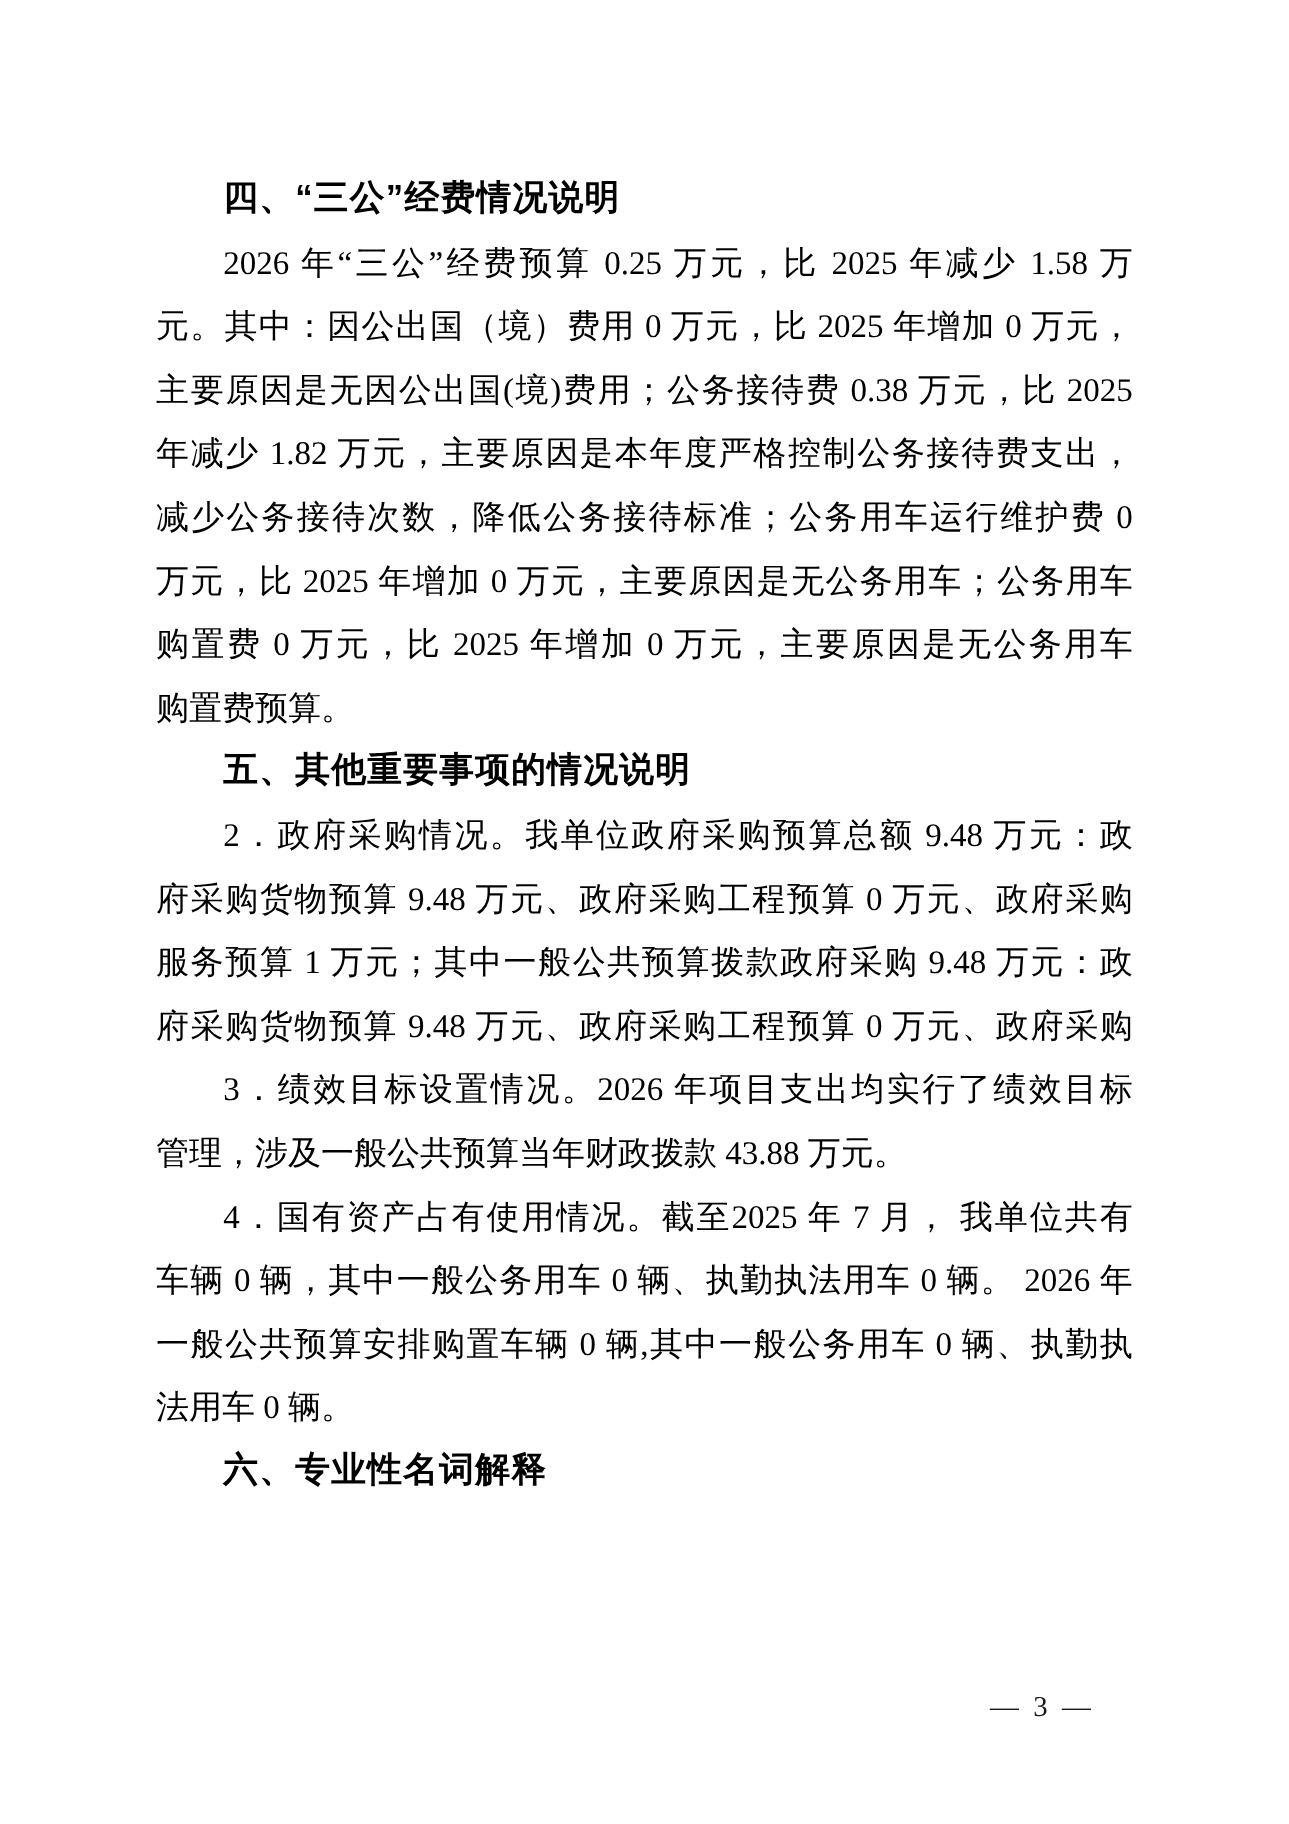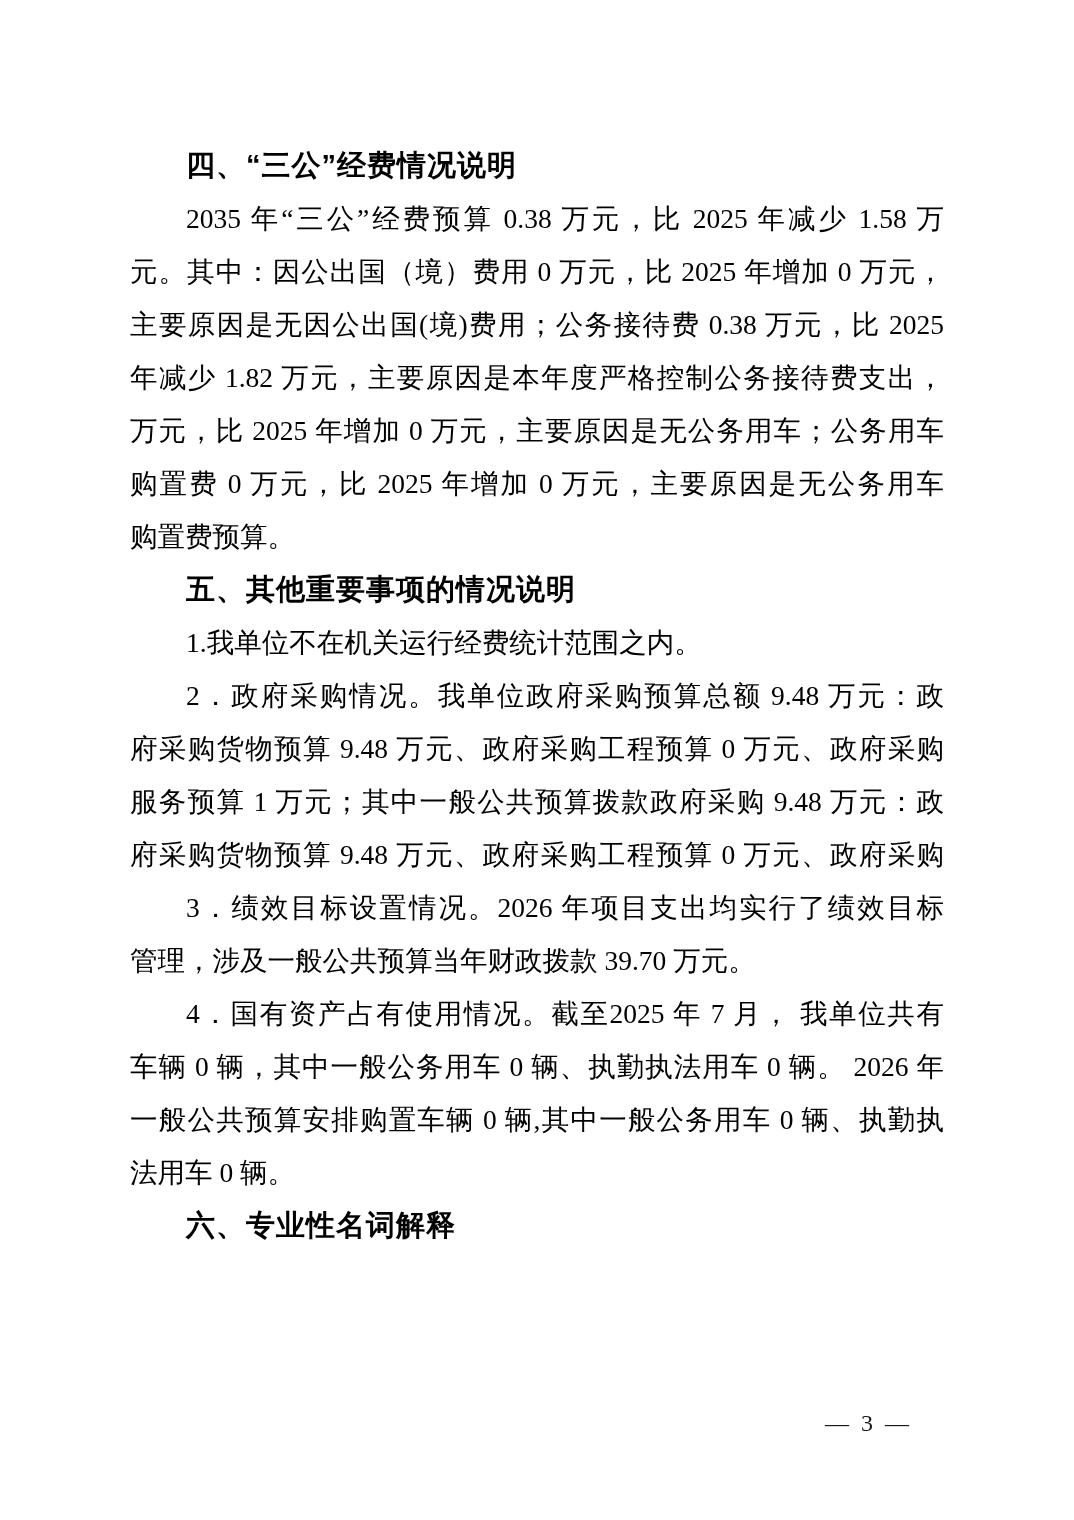--- a/index.html
+++ b/index.html
@@ -55,35 +55,35 @@
     letter-spacing: 3px;
     color: #1a1a1a;
   }
 </style>
 </head>
 <body>
 
 <div class="page">
   <div class="content" id="doc-content">
       <div class="line heading">四、“三公”经费情况说明</div>
-      <div class="line first">2035 年“三公”经费预算 0.38 万元，比 2025 年减少 1.58 万</div>
+      <div class="line first">2026 年“三公”经费预算 0.25 万元，比 2025 年减少 1.58 万</div>
       <div class="line">元。其中：因公出国（境）费用 0 万元，比 2025 年增加 0 万元，</div>
       <div class="line">主要原因是无因公出国(境)费用；公务接待费 0.38 万元，比 2025</div>
       <div class="line">年减少 1.82 万元，主要原因是本年度严格控制公务接待费支出，</div>
+      <div class="line">减少公务接待次数，降低公务接待标准；公务用车运行维护费 0</div>
       <div class="line">万元，比 2025 年增加 0 万元，主要原因是无公务用车；公务用车</div>
       <div class="line">购置费 0 万元，比 2025 年增加 0 万元，主要原因是无公务用车</div>
       <div class="line para-end">购置费预算。</div>
       <div class="line heading">五、其他重要事项的情况说明</div>
-      <div class="line first para-end">1.我单位不在机关运行经费统计范围之内。</div>
       <div class="line first">2．政府采购情况。我单位政府采购预算总额 9.48 万元：政</div>
       <div class="line">府采购货物预算 9.48 万元、政府采购工程预算 0 万元、政府采购</div>
       <div class="line">服务预算 1 万元；其中一般公共预算拨款政府采购 9.48 万元：政</div>
       <div class="line">府采购货物预算 9.48 万元、政府采购工程预算 0 万元、政府采购</div>
       <div class="line first">3．绩效目标设置情况。2026 年项目支出均实行了绩效目标</div>
-      <div class="line para-end">管理，涉及一般公共预算当年财政拨款 39.70 万元。</div>
+      <div class="line para-end">管理，涉及一般公共预算当年财政拨款 43.88 万元。</div>
       <div class="line first">4．国有资产占有使用情况。截至2025 年 7 月， 我单位共有</div>
       <div class="line">车辆 0 辆，其中一般公务用车 0 辆、执勤执法用车 0 辆。 2026 年</div>
       <div class="line">一般公共预算安排购置车辆 0 辆,其中一般公务用车 0 辆、执勤执</div>
       <div class="line para-end">法用车 0 辆。</div>
       <div class="line heading">六、专业性名词解释</div>
     </div>
   <div class="footer">— 3 —</div>
 </div>
 
 </body></html>

